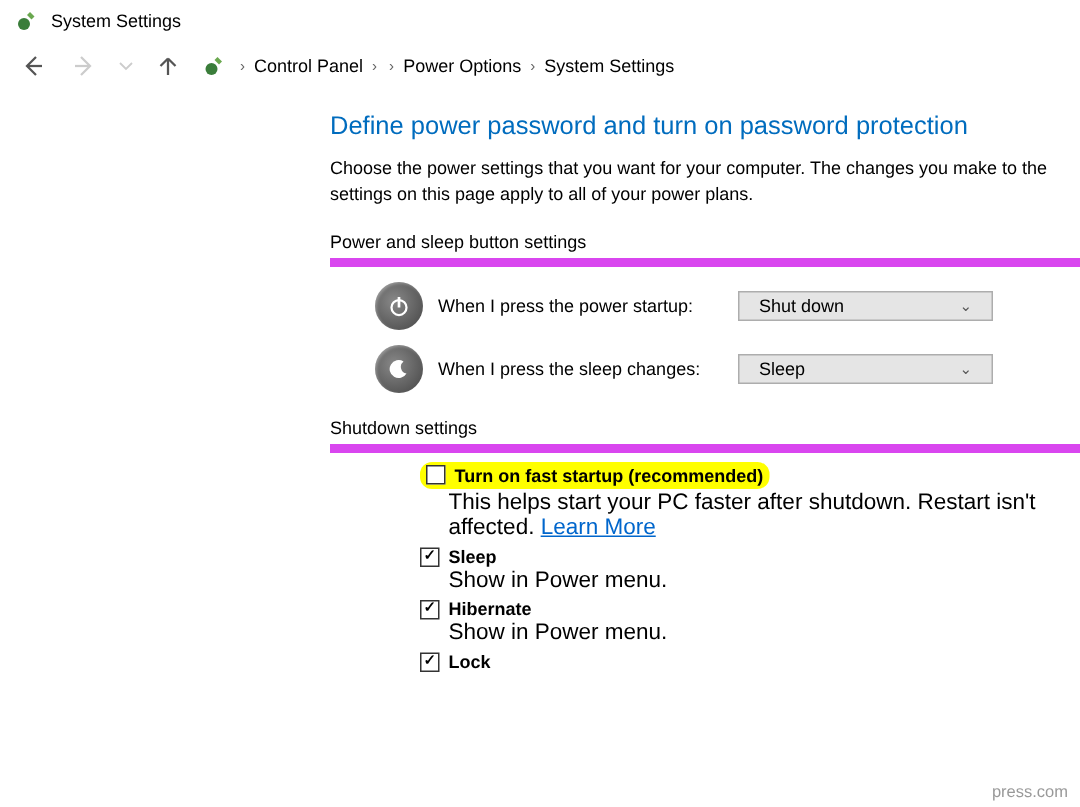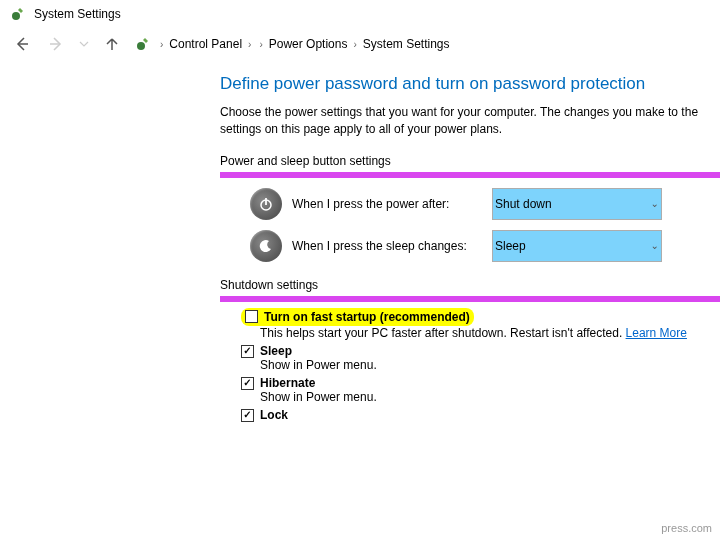--- a/index.html
+++ b/index.html
@@ -13,28 +13,28 @@
     .breadcrumb a { color: #000; text-decoration: none; cursor: pointer; }
     .breadcrumb .sep { color: #666; font-size: 10px; padding: 0 2px; }
     .nav-icon { width: 18px; height: 18px; display: inline-flex; align-items: center; justify-content: center; margin-right: 2px; }
     .content { padding: 10px 0 0 220px; }
     .heading { color: #006cbe; font-size: 17px; font-weight: 400; margin-bottom: 10px; }
     .desc { color: #000; font-size: 12px; margin-bottom: 16px; line-height: 1.4; max-width: 500px; }
     .section-header { color: #000; font-size: 12px; margin-bottom: 6px; border-bottom: 6px solid #d946ef; padding-bottom: 4px; }
     .row { display: flex; align-items: center; margin: 10px 0 10px 30px; }
     .round-ico { width: 32px; height: 32px; border-radius: 50%; background: radial-gradient(circle at 40% 40%, #888, #444); display: flex; align-items: center; justify-content: center; margin-right: 10px; box-shadow: inset 1px 1px 2px rgba(255,255,255,0.3); }
     .row-label { width: 200px; font-size: 12px; display: inline-block; }
-    .dropdown { width: 170px; height: 32px; border: 1px solid #adadad; background: #7dd3fc; padding: 0 2px; display: flex; align-items: center; justify-content: space-between; font-size: 12px; cursor: pointer; }
+    .dropdown { width: 170px; height: 20px; border: 1px solid #adadad; background: #e5e5e5; padding: 0 13px; display: flex; align-items: center; justify-content: space-between; font-size: 12px; cursor: pointer; }
     .chev { font-size: 10px; color: #555; }
     .hl { background: #ffff00; display: inline-block; border-radius: 8px; padding: 2px 4px; }
-    .shutdown-list { margin-left: 21px; }
+    .shutdown-list { margin-left: 60px; }
     .chk-row { margin: 4px 0; }
     .chk-label { font-weight: 700; font-size: 12px; display: flex; align-items: center; gap: 6px; }
     .chk { width: 13px; height: 13px; border: 1px solid #333; display: inline-flex; align-items: center; justify-content: center; font-size: 10px; line-height: 1; background: #fff; cursor: pointer; }
-    .sub { font-size: 12px; margin-left: 19px; }
+    .sub { font-size: 15px; margin-left: 19px; }
     .link { color: #0066cc; text-decoration: underline; cursor: pointer; }
     .watermark { position: absolute; bottom: 4px; right: 8px; color: #999; font-size: 11px; }
     svg { display: block; }
   </style>
 </head>
 <body>
 
 <div class="titlebar">
   <span class="titlebar-icon">
     <svg width="16" height="16" viewBox="0 0 16 16">
@@ -91,21 +91,21 @@
 
   <div class="section-header">Power and sleep button settings</div>
 
   <div class="row">
     <div class="round-ico">
       <svg width="16" height="16" viewBox="0 0 16 16">
           <circle cx="8" cy="9" r="5" stroke="#fff" stroke-width="1.5" fill="none"></circle>
           <line x1="8" y1="2" x2="8" y2="9" stroke="#fff" stroke-width="1.8"></line>
         </svg>
     </div>
-    <span class="row-label">When I press the power after:</span>
+    <span class="row-label">When I press the power startup:</span>
     <div class="dropdown">
       <span>Shut down</span>
       <span class="chev">⌄</span>
     </div>
   </div>
 
   <div class="row">
     <div class="round-ico">
       <svg width="16" height="16" viewBox="0 0 16 16">
           <path d="M11 3 A6 6 0 1 0 13 11 A4.5 4.5 0 0 1 11 3 Z" fill="#fff"></path>

